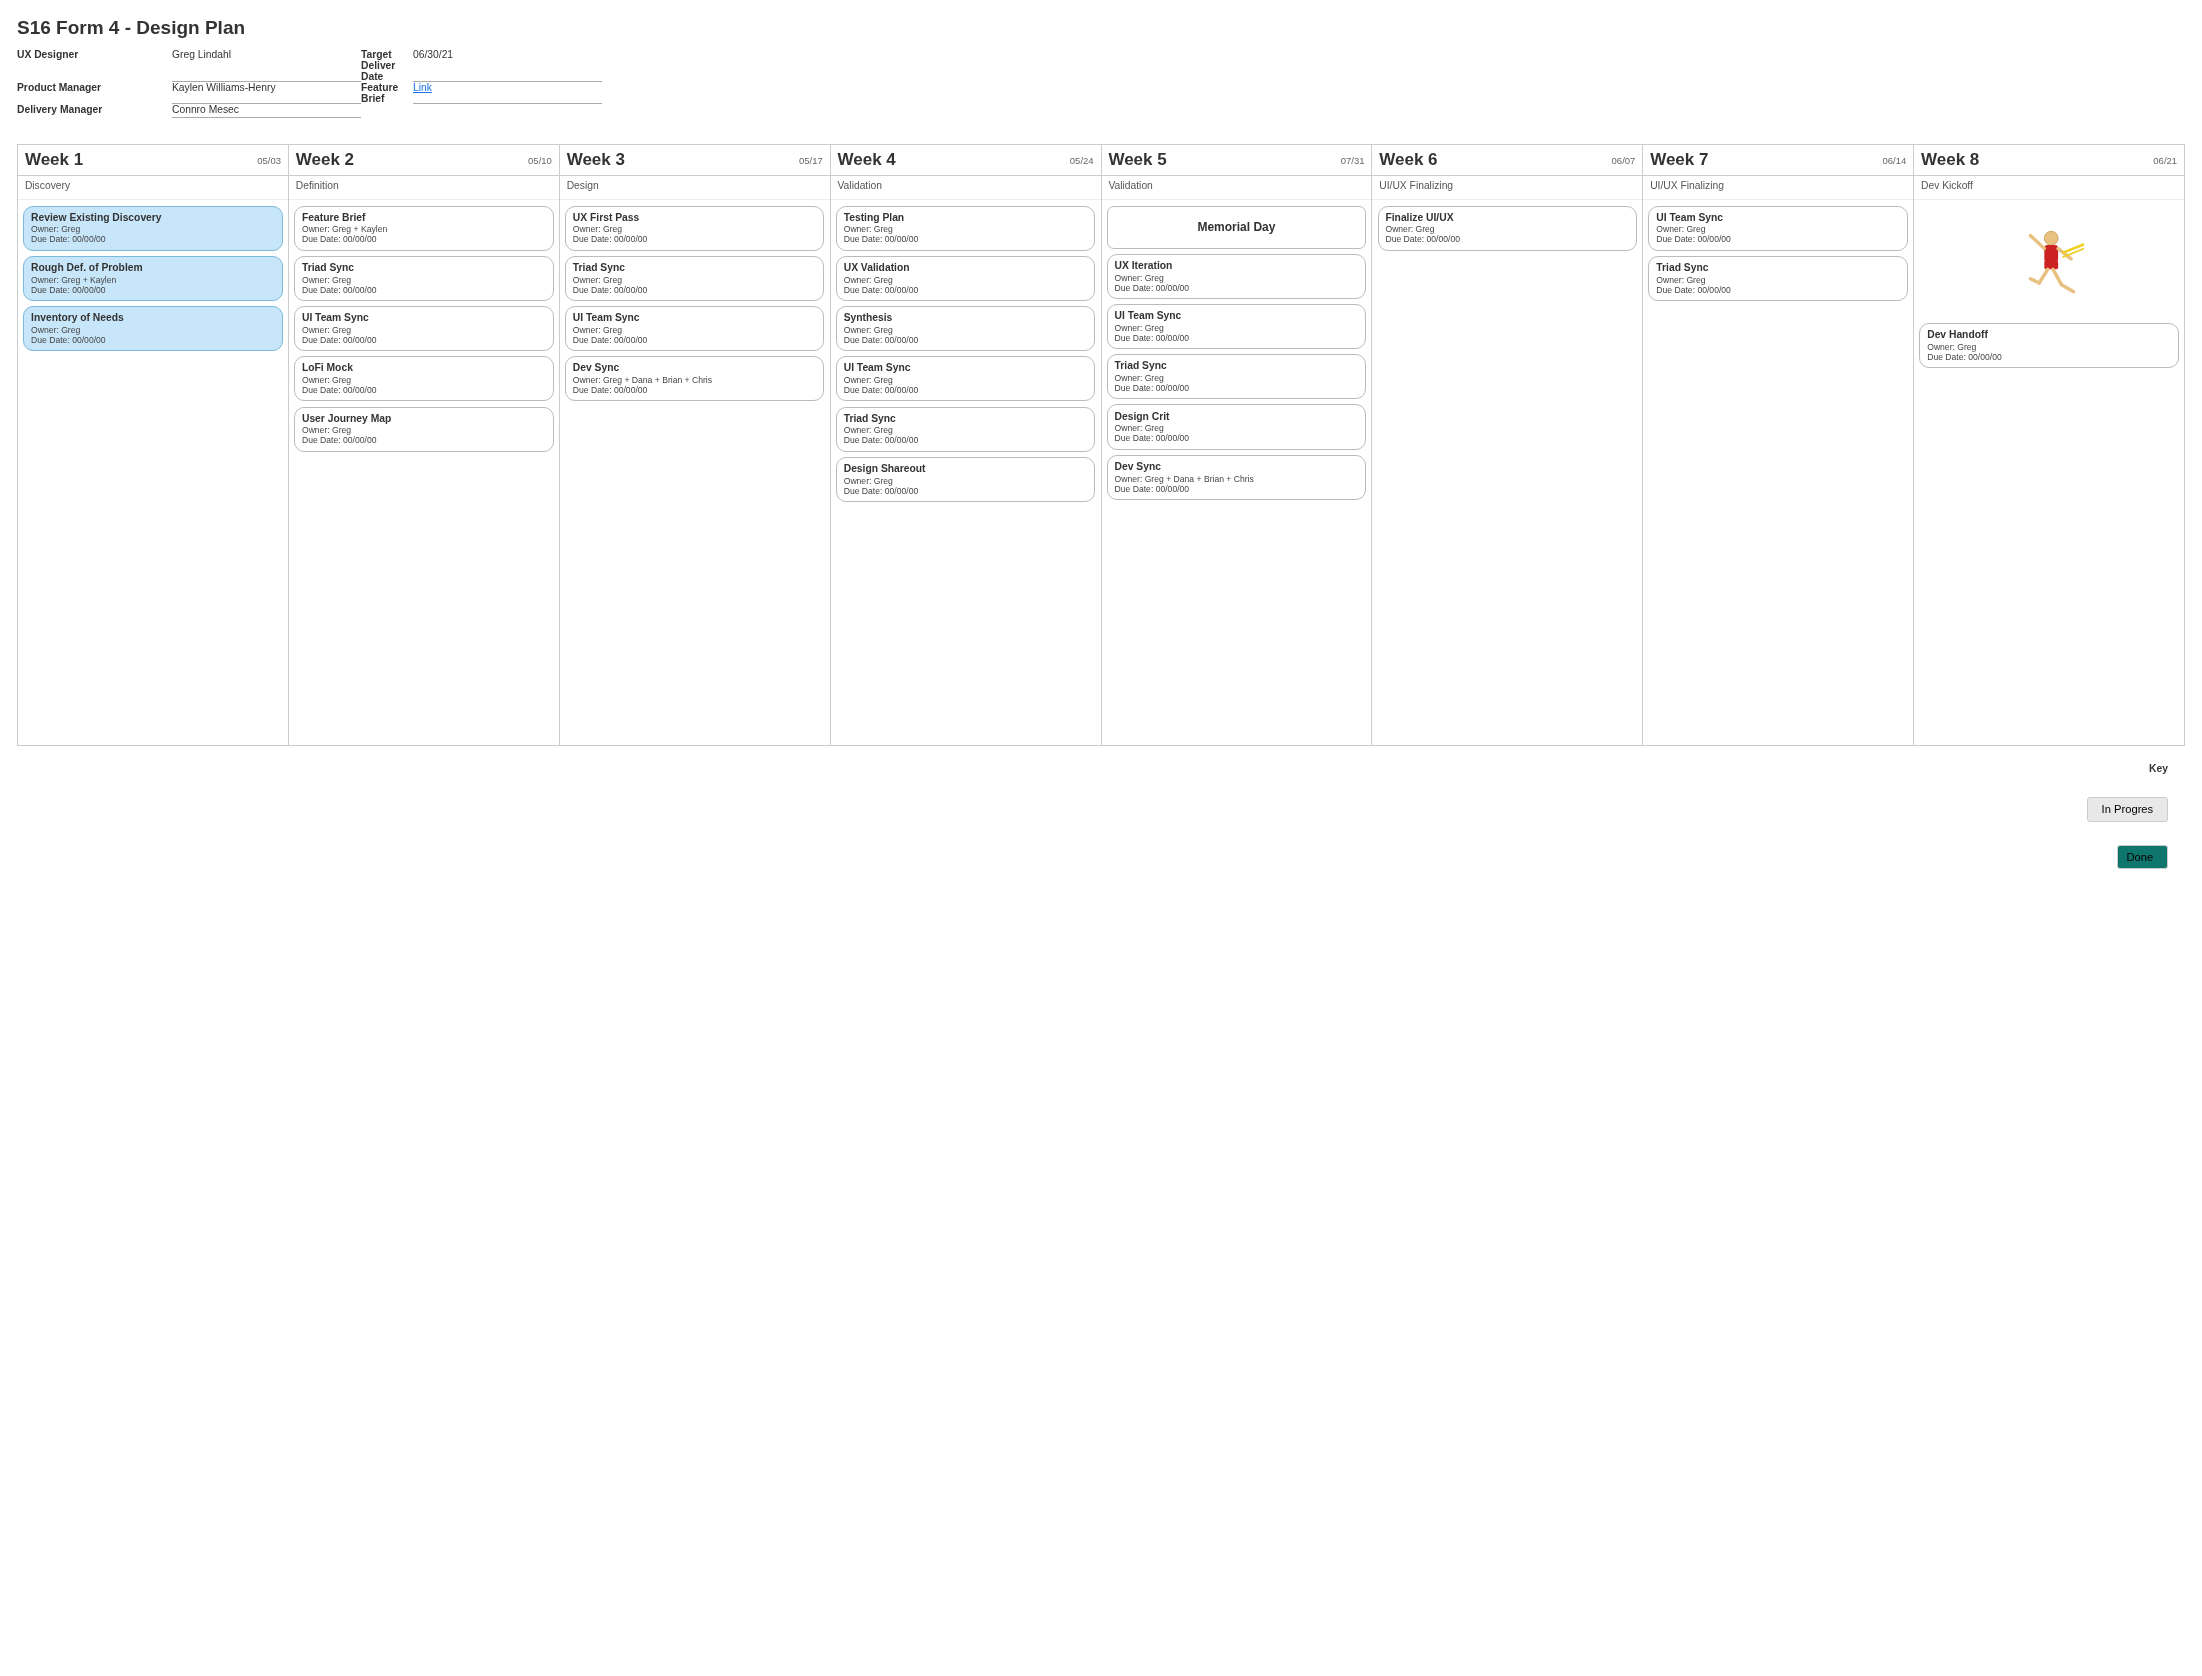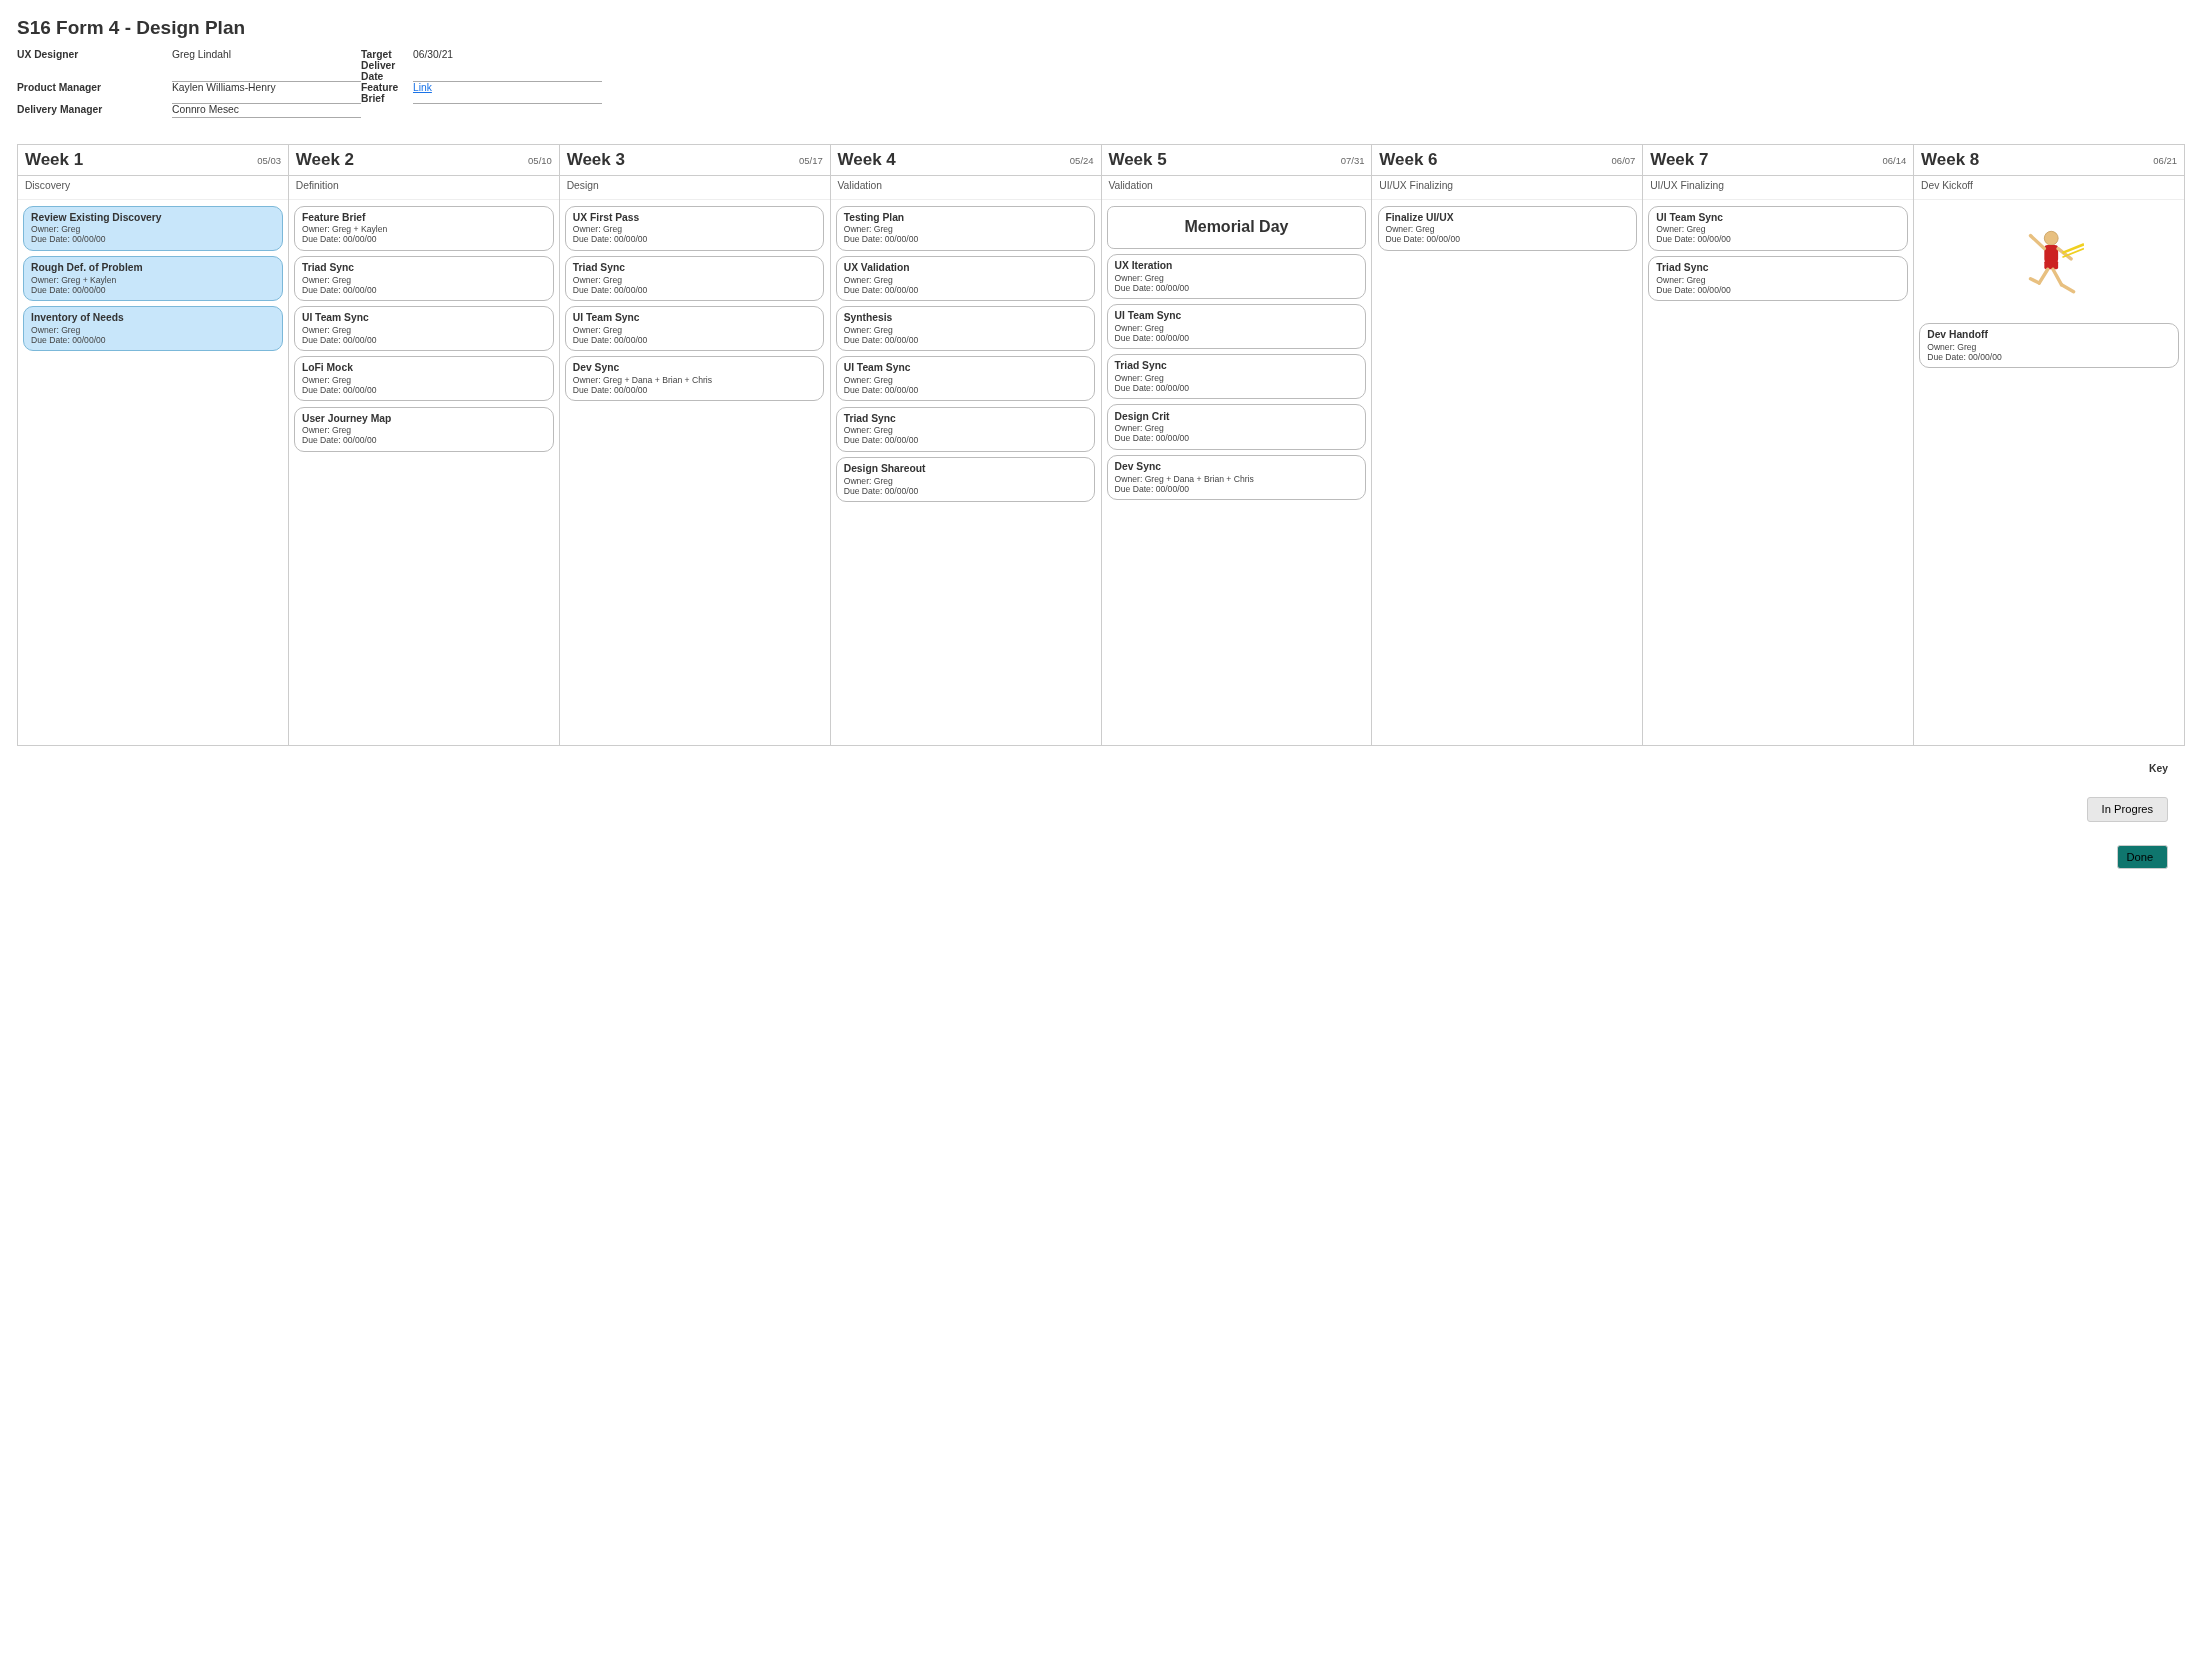--- a/index.html
+++ b/index.html
@@ -24,21 +24,21 @@
     .phase-label { padding: 3.4px 6.9px 5.2px 6.9px; font-size: 10.3px; color: #555; border-bottom: 0.9px solid #eee; min-height: 24px; }
     
     .week-body { padding: 5.2px; flex: 1; display: flex; flex-direction: column; gap: 5.2px; }
     
     .card { border: 0.9px solid #bbb; border-radius: 10px; padding: 5.2px 6.9px; background: #fff; }
     .card-blue { background: #c8e6fa; border-color: #7bb8d9; }
     .card-title { font-weight: bold; font-size: 10.3px; margin-bottom: 1.7px; }
     .card-owner { font-size: 8.6px; color: #444; }
     .card-due { font-size: 8.6px; color: #444; }
     
-    .memorial-day { border: 0.9px solid #bbb; border-radius: 6.9px; padding: 8.6px 6.9px; background: #fff; font-weight: bold; font-size: 16px; display: flex; align-items: center; justify-content: center; min-height: 43px; }
+    .memorial-day { border: 0.9px solid #bbb; border-radius: 6.9px; padding: 8.6px 6.9px; background: #fff; font-weight: bold; font-size: 12px; display: flex; align-items: center; justify-content: center; min-height: 43px; }
     
     
     .week-col { flex: 1; }
     
     .key-area { display: flex; align-items: flex-end; justify-content: flex-end; padding: 8.6px 17px; gap: 23px; margin-top: 8.6px; flex-direction: column; }
     .key-label { font-weight: bold; }
     .key-btn { padding: 5.2px 13.8px; border: 0.9px solid #ccc; border-radius: 3px; font-size: 11.2px; cursor: pointer; }
     .key-btn-inprogress { background: #e8e8e8; }
     .key-btn-done { background: #0f766e; padding-left: 8px; }
   </style>

